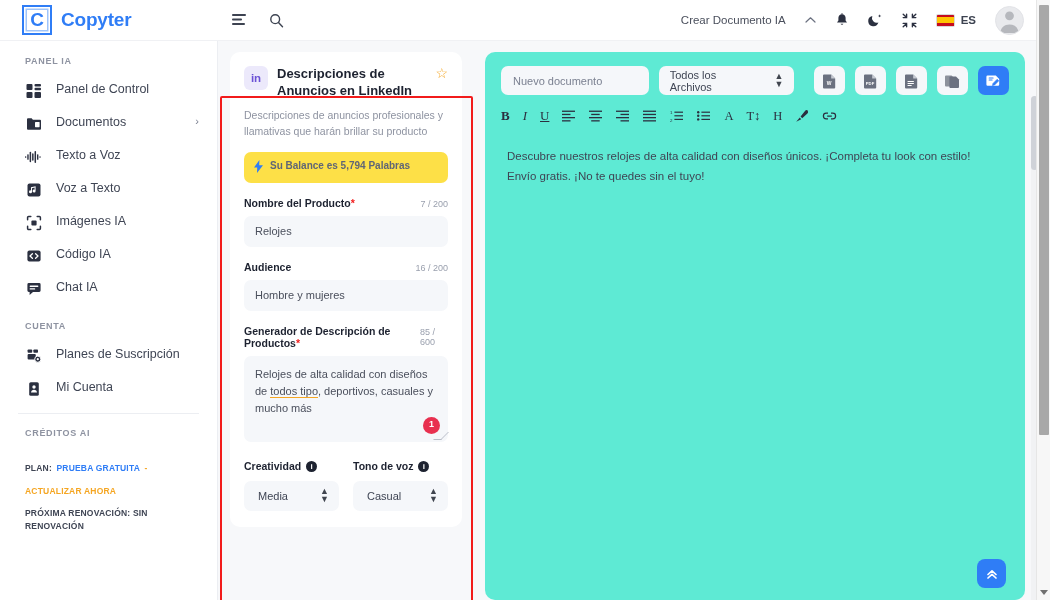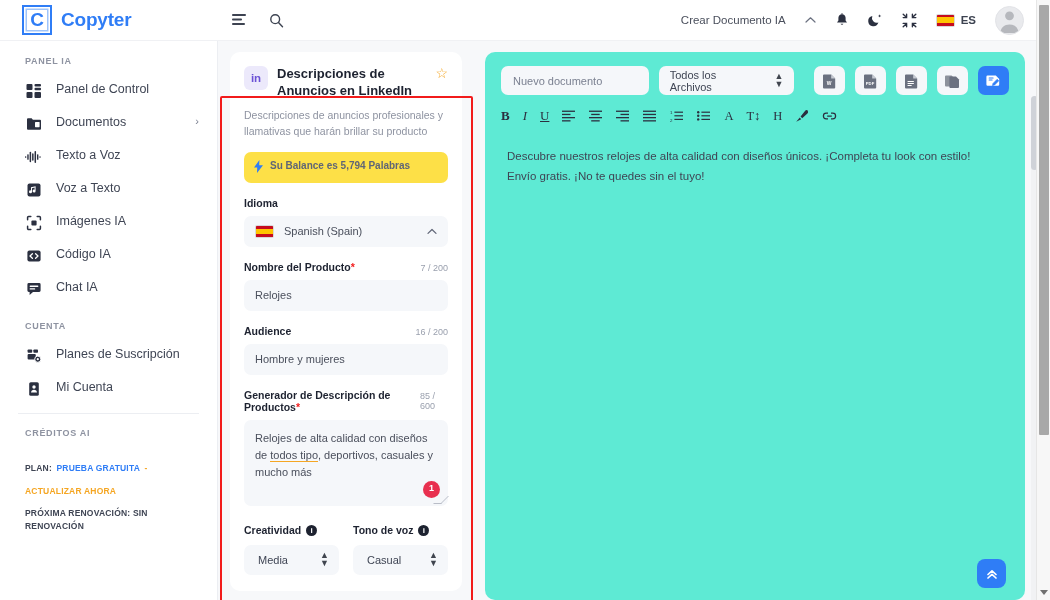--- a/index.html
+++ b/index.html
@@ -424,40 +424,20 @@
 
         <div class="balance-pill">
           <span class="bolt">
             <svg width="9" height="13" viewBox="0 0 9 13">
                 <path d="M5.4 0 0 7.4h3.2L3 13 9 5.2H5.2z" fill="#2f7df6"></path>
               </svg>
           </span>
           <span class="balance-txt">Su Balance es 5,794 Palabras</span>
         </div>
 
-        <div class="fld">
-          <div class="fld-row">
-            <span class="fld-label">Idioma</span>
-          </div>
-          <div class="ctl select">
-            <span class="sel-left">
-              <span class="flag">
-                  <i class="r1"></i>
-                  <i class="r2"></i>
-                  <i class="r3"></i>
-                </span>
-              <span>Spanish (Spain)</span>
-            </span>
-            <span class="chev">
-              <svg width="10" height="7" viewBox="0 0 10 7">
-                  <polyline points="1,5.4 5,1.5 9,5.4" fill="none" stroke="#5f6576" stroke-width="1.2" stroke-linecap="round" stroke-linejoin="round"></polyline>
-                </svg>
-            </span>
-          </div>
-        </div>
 
         <div class="fld">
           <div class="fld-row">
             <span class="fld-label"><span>Nombre del Producto</span><span class="req">*</span></span>
             <span class="fld-count">7 / 200</span>
           </div>
           <div class="ctl">
             <span>Relojes</span>
           </div>
         </div>

